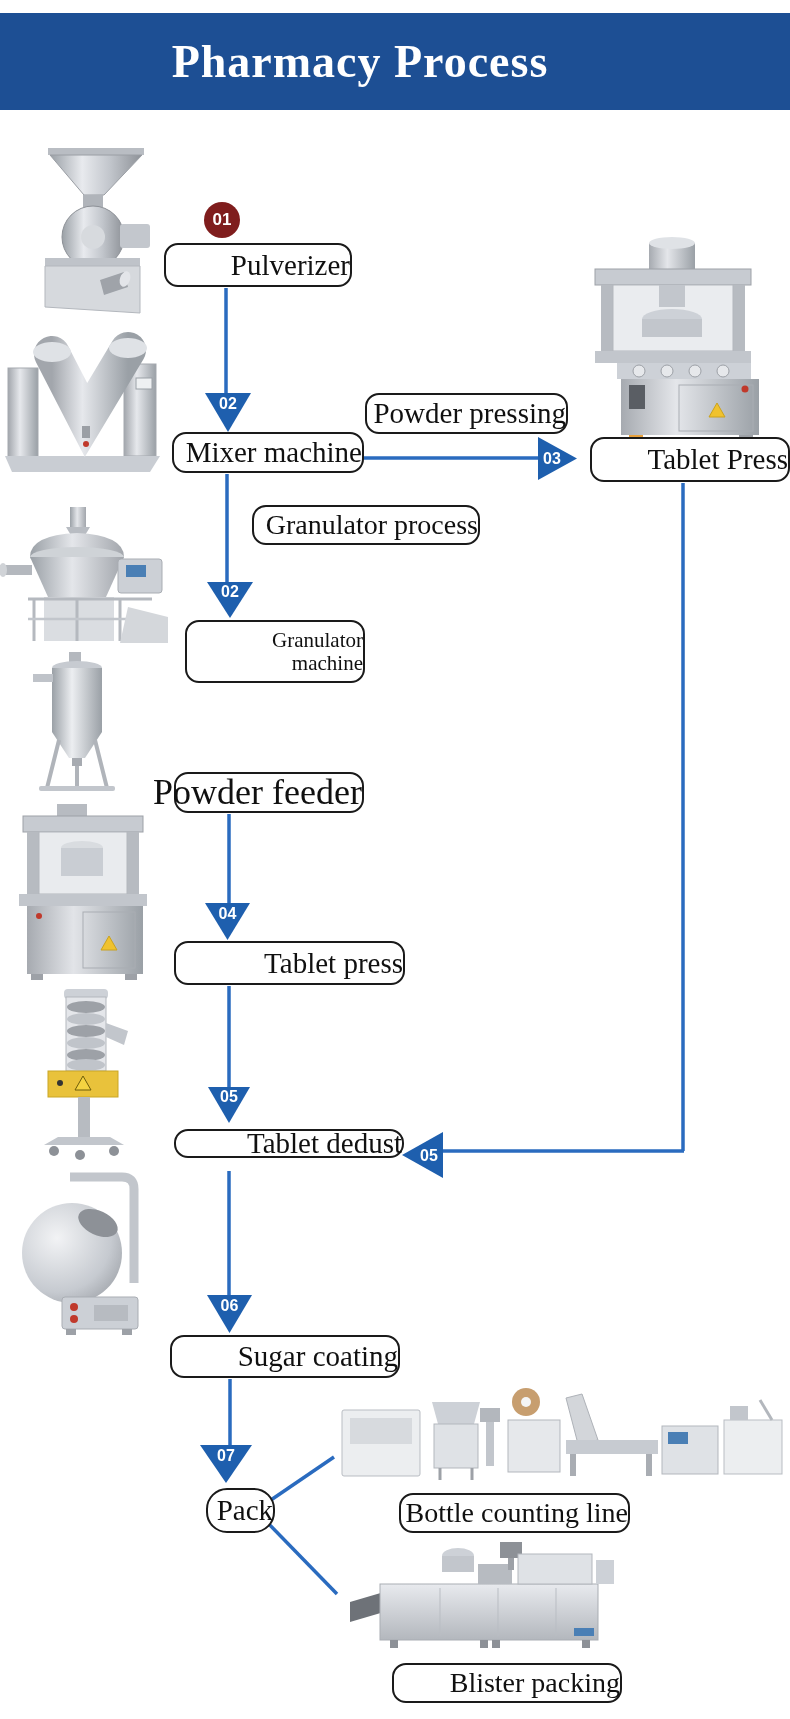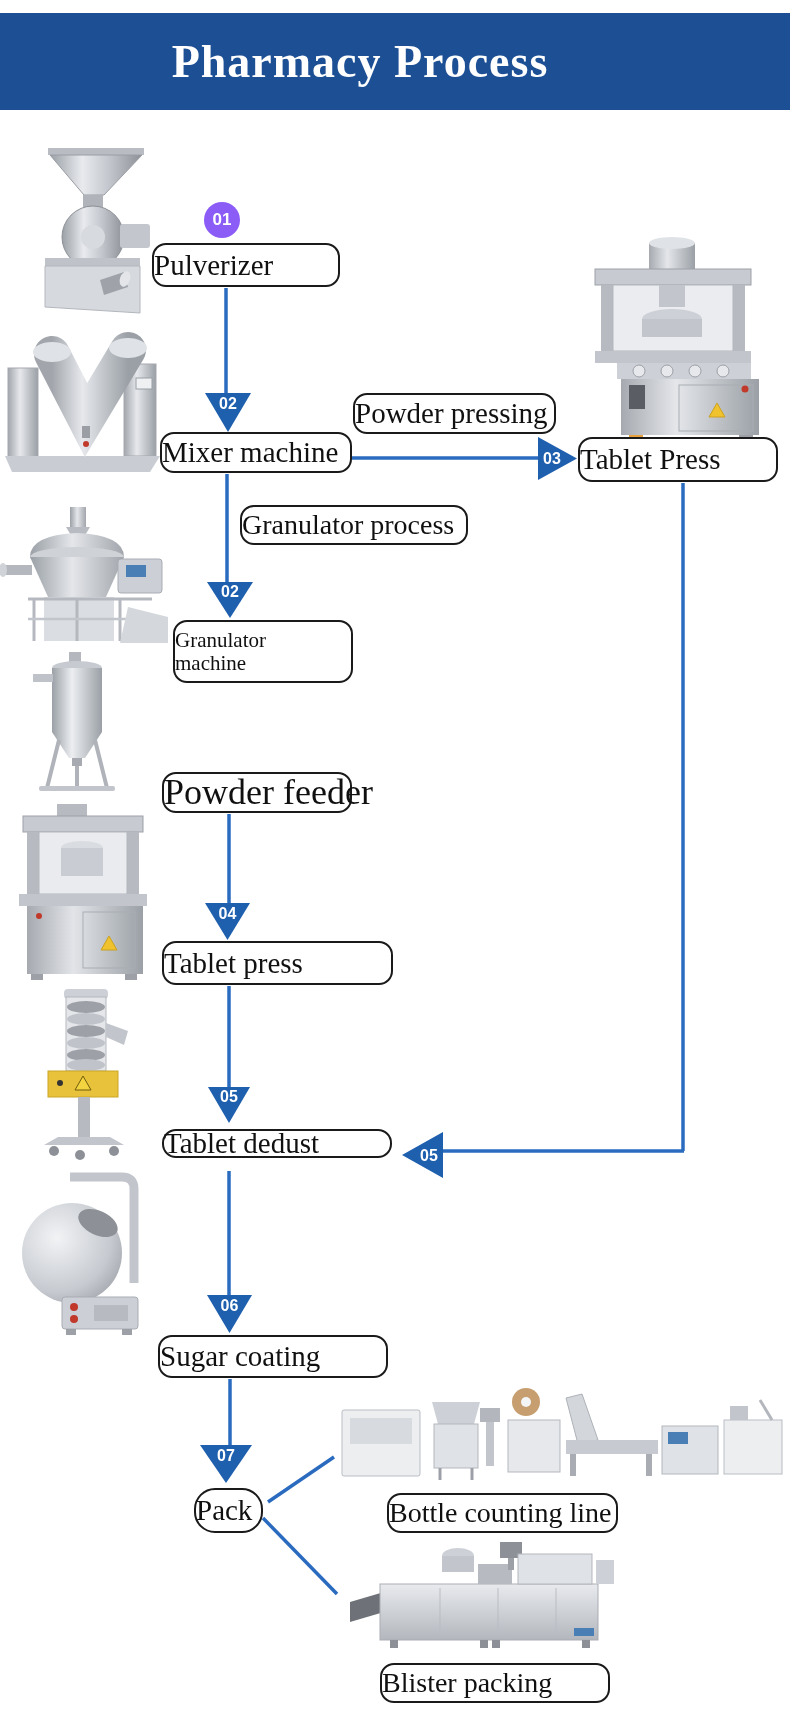--- a/index.html
+++ b/index.html
@@ -5,25 +5,25 @@
   html,body{margin:0;padding:0;background:#ffffff;}
   #canvas{position:relative;width:790px;height:1719px;background:#ffffff;overflow:hidden;
           font-family:"Liberation Serif",serif;}
   
   .header{position:absolute;left:0;top:13px;width:790px;height:97px;background:#1d4f94;
           display:flex;align-items:center;justify-content:center;}
   .header .title{color:#ffffff;font-family:"Liberation Serif",serif;font-weight:bold;
           font-size:46px;letter-spacing:1px;padding-right:70px;}
   
   .box{position:absolute;background:#ffffff;border:2px solid #1a1a1a;border-radius:14px;
-       display:flex;flex-direction:column;align-items:flex-start;justify-content:center;
-       color:#101010;font-size:29px;line-height:1.05;white-space:nowrap;box-sizing:border-box;z-index:5;}
+       display:flex;flex-direction:column;align-items:flex-end;justify-content:center;
+       color:#101010;font-size:29px;line-height:1.05;white-space:nowrap;box-sizing:border-box;z-index:5;margin-left:12px;}
   .box.small{font-size:28px;}
   
-  .badge-circle{position:absolute;width:36px;height:36px;border-radius:50%;background:#8b5cf6;
+  .badge-circle{position:absolute;width:36px;height:36px;border-radius:50%;background:#7f1d1d;
        color:#ffffff;display:flex;align-items:center;justify-content:center;
        font:bold 17px "Liberation Sans",sans-serif;z-index:6;}
   .tri{position:absolute;z-index:6;}
   .num{font:bold 16px "Liberation Sans",sans-serif;fill:#ffffff;text-anchor:middle;}
   
   #wires{position:absolute;left:0;top:0;z-index:2;pointer-events:none;}
   .machine{position:absolute;z-index:1;}
 </style>
 </head>
 <body>

